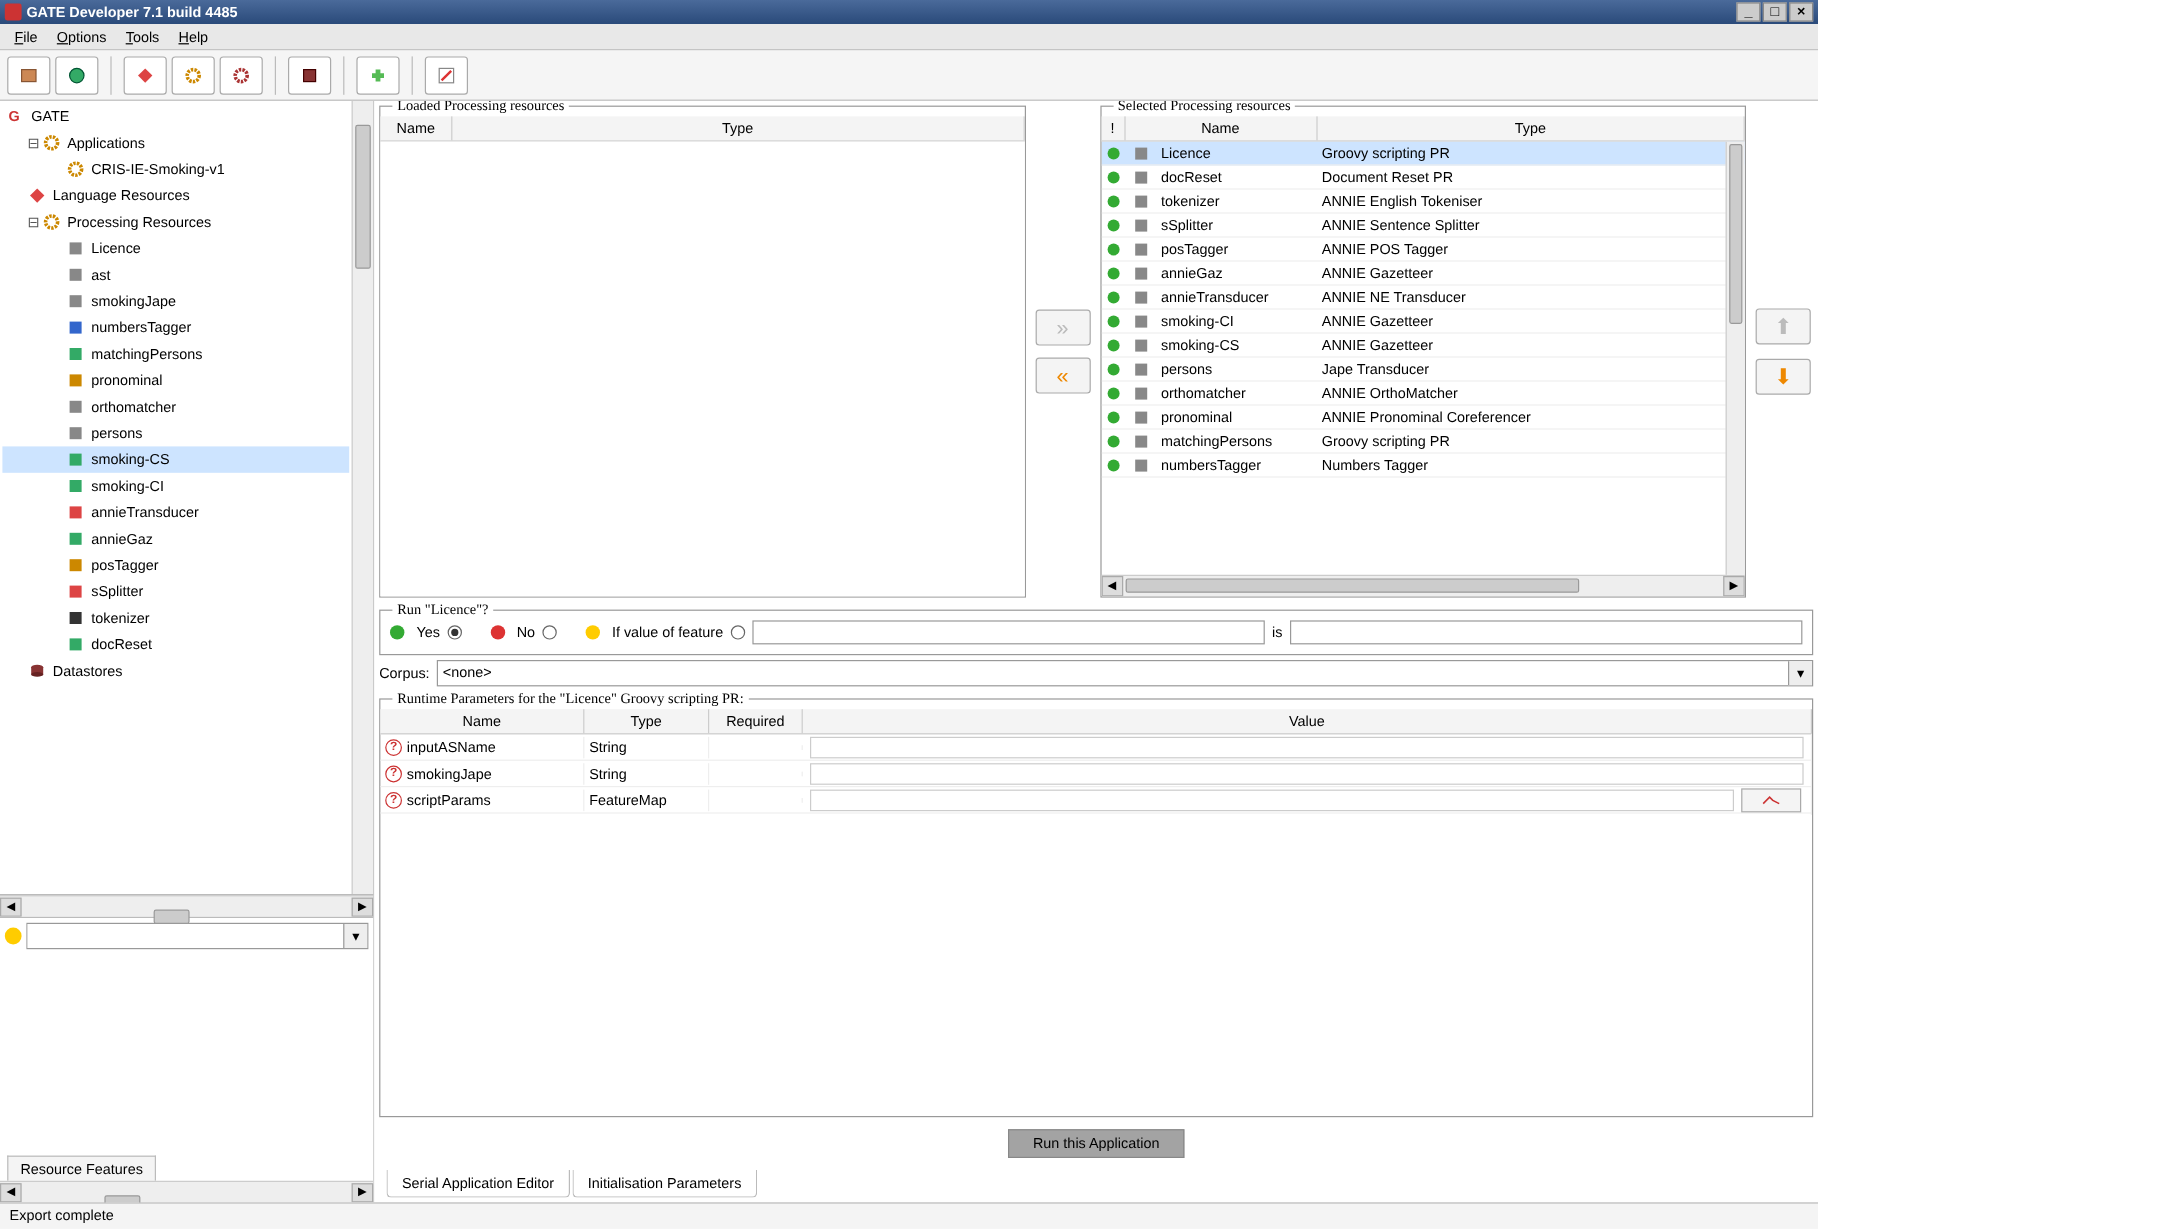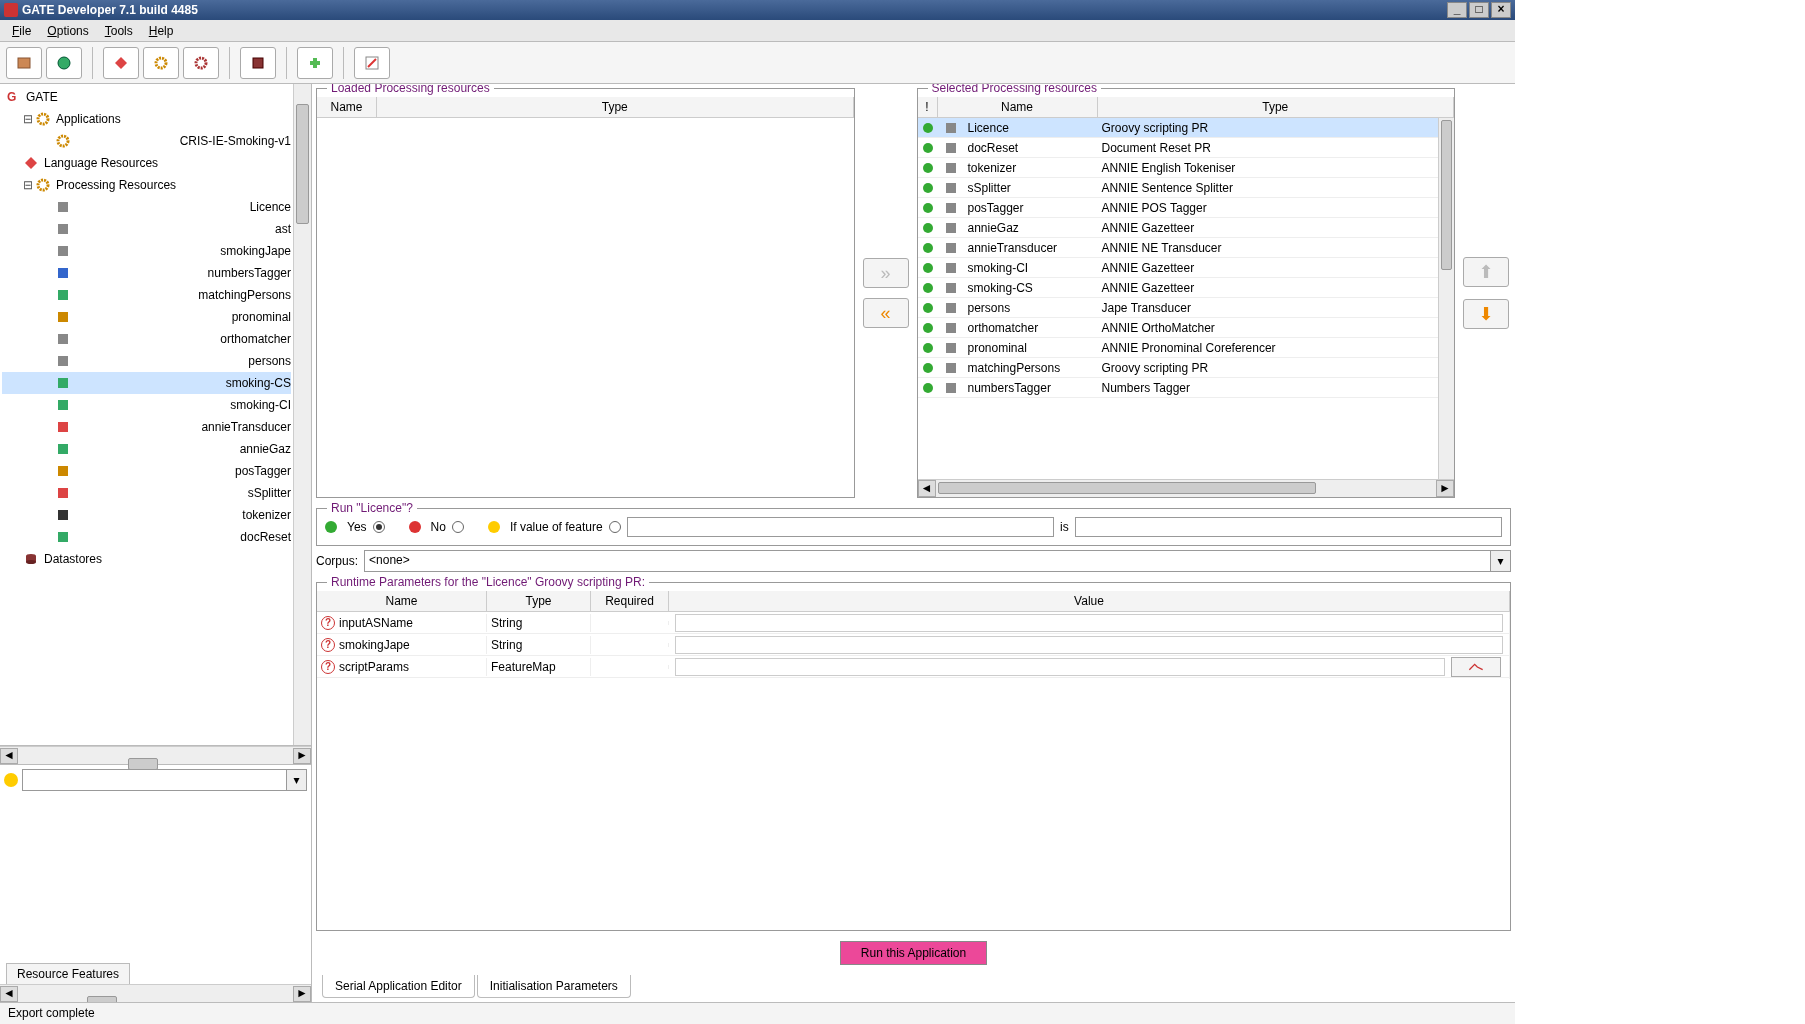--- a/index.html
+++ b/index.html
@@ -20,42 +20,42 @@
 .tree-wrap { flex: 1; overflow: hidden; position: relative; border-bottom: 1px solid #bbb; display: flex; }
 .tree { flex: 1; overflow: auto; padding: 2px; }
 .tree-scroll-y { width: 18px; background: #eee; border-left: 1px solid #ccc; display: flex; flex-direction: column; }
 .tree-scroll-y .thumb { background: #ccc; border: 1px solid #999; height: 120px; margin: 20px 2px; border-radius: 2px; }
 .tree-node { display: flex; align-items: center; height: 22px; cursor: pointer; }
 .tree-node.sel { background: #cde4ff; }
 .tree-node .handle { width: 12px; text-align: center; color: #555; }
 .tree-icon { width: 18px; height: 18px; margin-right: 4px; display: flex; align-items: center; justify-content: center; }
 .tree-node.lvl0 { padding-left: 2px; }
 .tree-node.lvl1 { padding-left: 20px; }
-.tree-node.lvl2 { padding-left: 52px; justify-content: space-between; }
+.tree-node.lvl2 { padding-left: 52px; }
 .h-scroll { height: 18px; background: #eee; display: flex; align-items: center; border-top: 1px solid #ccc; }
 .h-scroll .arrow { width: 18px; height: 16px; background: #ddd; border: 1px solid #aaa; text-align: center; line-height: 12px; }
 .h-scroll .track { flex: 1; position: relative; }
 .h-scroll .thumb { position: absolute; left: 40%; width: 30px; height: 12px; top: 2px; background: #ccc; border: 1px solid #999; border-radius: 2px; }
 .left-bottom { height: 238px; display: flex; flex-direction: column; border-top: 1px solid #bbb; background: #fff; }
 .combo-row { display: flex; align-items: center; padding: 4px; gap: 4px; }
 .combo-row .c-icon { width: 14px; height: 14px; background: #fc0; border-radius: 50%; }
 .combo-row .combo { flex: 1; display: flex; border: 1px solid #999; height: 22px; background: #fff; }
 .combo-row .combo input { flex: 1; border: none; padding: 0 4px; }
 .combo-row .combo .dd { width: 20px; background: #eee; border-left: 1px solid #999; text-align: center; line-height: 20px; cursor: pointer; }
 .features-tab { border: 1px solid #bbb; border-bottom: none; background: #f4f4f4; padding: 3px 10px; width: fit-content; margin-left: 6px; margin-top: auto; }
 .right-area { flex: 1; display: flex; flex-direction: column; background: #f8f8f8; }
 .tabs { display: flex; height: 26px; background: #eee; border-bottom: 1px solid #bbb; padding-left: 6px; gap: 2px; }
 .tab { border: 1px solid #bbb; border-bottom: none; background: #f4f4f4; padding: 4px 14px; display: flex; align-items: center; gap: 6px; cursor: pointer; border-radius: 4px 4px 0 0; }
 .tab.active { background: #fff; }
 .editor { flex: 1; display: flex; flex-direction: column; background: #fff; padding: 4px; gap: 4px; overflow: hidden; }
 .res-panels { display: flex; height: 410px; gap: 6px; }
 .loaded-box, .selected-box { border: 1px solid #999; position: relative; display: flex; flex-direction: column; }
 .loaded-box { flex: 1.15; }
 .selected-box { flex: 1.15; }
-.fieldset-label { position: absolute; top: -8px; left: 10px; background: #fff; padding: 0 4px; color: #701a75; }
+.fieldset-label { position: absolute; top: -8px; left: 10px; background: #fff; padding: 0 4px; color: #000000; font-family: Liberation Serif, serif; }
 .table-head { display: flex; border-bottom: 1px solid #ccc; background: #f4f4f4; }
 .table-head .th { padding: 3px 6px; border-right: 1px solid #ccc; text-align: center; }
 .loaded-table-body { flex: 1; background: #fff; }
 .mid-buttons { width: 50px; display: flex; flex-direction: column; justify-content: center; gap: 10px; align-items: center; }
 .mid-btn { width: 46px; height: 30px; border: 1px solid #aaa; background: #f4f4f4; border-radius: 3px; display: flex; align-items: center; justify-content: center; cursor: pointer; font-size: 18px; }
 .selected-body { flex: 1; overflow: hidden; position: relative; display: flex; flex-direction: column; }
 .sel-rows { flex: 1; overflow: hidden; }
 .sel-row { display: flex; align-items: center; height: 20px; border-bottom: 1px solid #eee; }
 .sel-row.selected { background: #cde4ff; }
 .sel-row .c1 { width: 20px; display: flex; align-items: center; justify-content: center; }
@@ -85,21 +85,21 @@
 .runtime-box { flex: 1; border: 1px solid #999; position: relative; display: flex; flex-direction: column; margin-top: 6px; }
 .runtime-table { display: flex; flex-direction: column; }
 .rt-head { display: flex; background: #f4f4f4; border-bottom: 1px solid #ccc; }
 .rt-head .th { padding: 3px 6px; border-right: 1px solid #ccc; text-align: center; }
 .rt-row { display: flex; border-bottom: 1px solid #eee; height: 22px; align-items: center; }
 .rt-row .td { padding: 2px 4px; border-right: 1px solid #eee; display: flex; align-items: center; gap: 4px; }
 .q-icon { width: 14px; height: 14px; border: 1px solid #c33; color: #c33; border-radius: 50%; font-size: 10px; font-weight: bold; display: flex; align-items: center; justify-content: center; }
 .value-input { flex: 1; height: 18px; border: 1px solid #ccc; margin: 0 2px; }
 .fm-btn { width: 50px; height: 20px; border: 1px solid #aaa; background: #f4f4f4; margin-right: 4px; display: flex; align-items: center; justify-content: center; cursor: pointer; }
 .run-app-row { display: flex; justify-content: center; padding: 6px; }
-.run-app-btn { padding: 4px 20px; border: 1px solid #888; background: #ec4899; cursor: pointer; }
+.run-app-btn { padding: 4px 20px; border: 1px solid #888; background: #a3a3a3; cursor: pointer; }
 .bottom-tabs { display: flex; gap: 2px; padding-left: 6px; }
 .bottom-tab { border: 1px solid #bbb; background: #fff; padding: 4px 12px; cursor: pointer; border-radius: 0 0 4px 4px; border-top: none; }
 .status-bar { height: 22px; background: #f4f4f4; border-top: 1px solid #bbb; padding: 3px 8px; }
 svg { width: 16px; height: 16px; }
 </style>
 </head>
 <body>
 
 <div class="window">
   <div class="titlebar">

